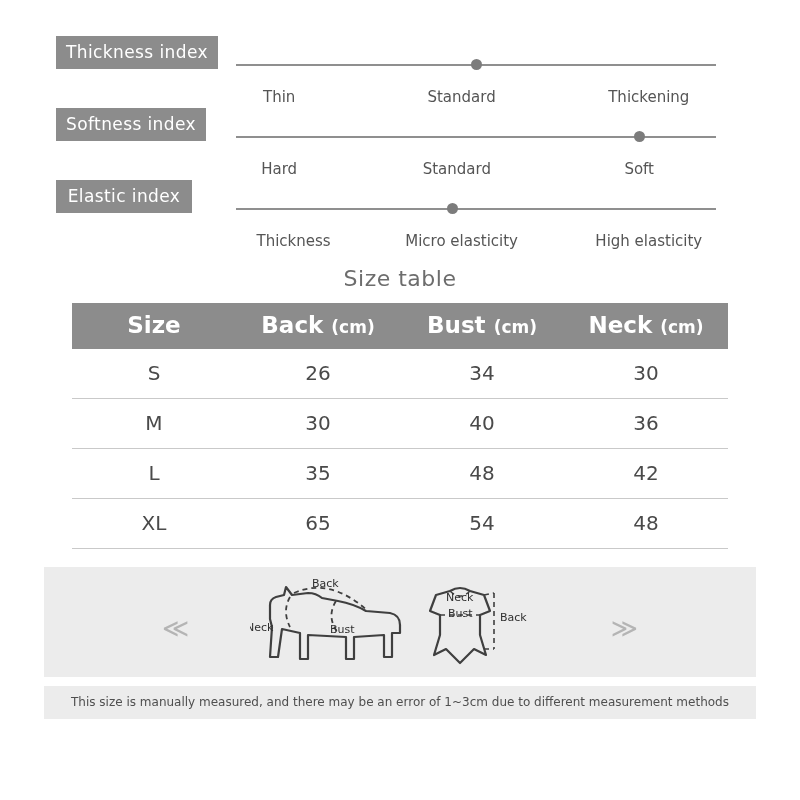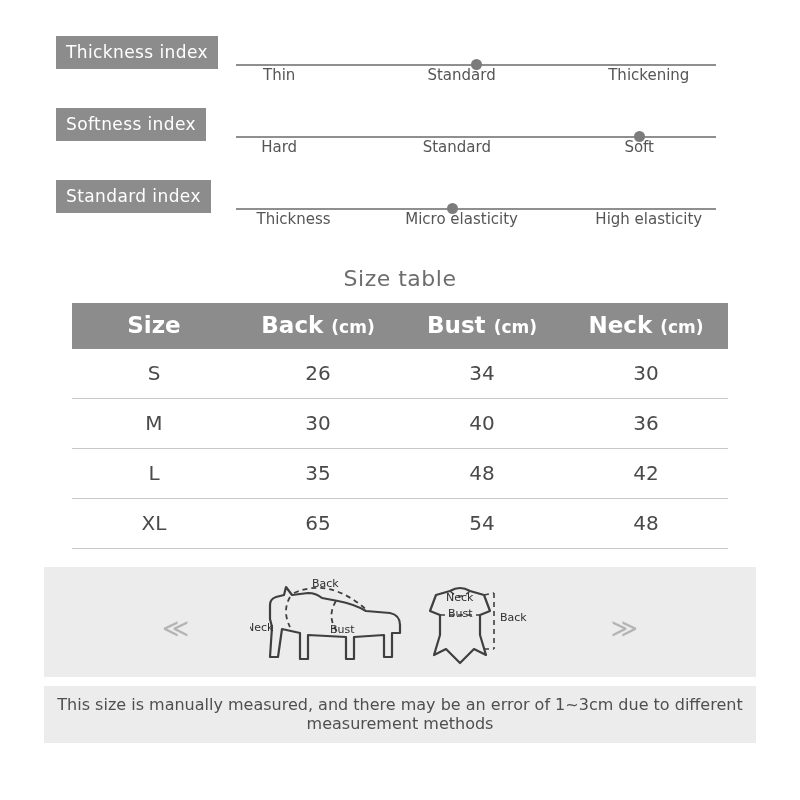--- a/index.html
+++ b/index.html
@@ -65,21 +65,21 @@
     top: 23px;
     width: 11px;
     height: 11px;
     border-radius: 50%;
     background: #7c7c7c;
     margin-left: -5.5px;
   }
   .scale-labels {
     position: relative;
     height: 28px;
-    margin-top: 0;
+    margin-top: 22px;
     text-align: right;
   }
   .scale-labels span {
     position: absolute;
     top: 0;
     transform: translateX(-50%);
     font-size: 15px;
     color: #555555;
     white-space: nowrap;
   }
@@ -145,21 +145,21 @@
     left: 50%;
     top: 4px;
     transform: translateX(-50%);
   }
 
   
   .note {
     margin: 9px 44px 0 44px;
     background: #ececec;
     text-align: center;
-    font-size: 16px;
+    font-size: 12px;
     color: #4f4f4f;
     padding: 9px 0 10px 0;
   }
 </style>
 </head>
 <body>
 
 <div class="page">
 
   <div class="indices">
@@ -188,21 +188,21 @@
         </div>
         <div class="scale-labels">
           <span style="left:9%;">Hard</span>
           <span style="left:46%;">Standard</span>
           <span style="left:84%;">Soft</span>
         </div>
       </div>
     </div>
 
     <div class="index-row">
-      <div class="index-badge">Standard index</div>
+      <div class="index-badge">Elastic index</div>
       <div class="index-scale">
         <div class="scale-line">
           <div class="bar"></div>
           <div class="dot" style="left:45%;"></div>
         </div>
         <div class="scale-labels">
           <span style="left:12%;">Thickness</span>
           <span style="left:47%;">Micro elasticity</span>
           <span style="left:86%;">High elasticity</span>
         </div>

